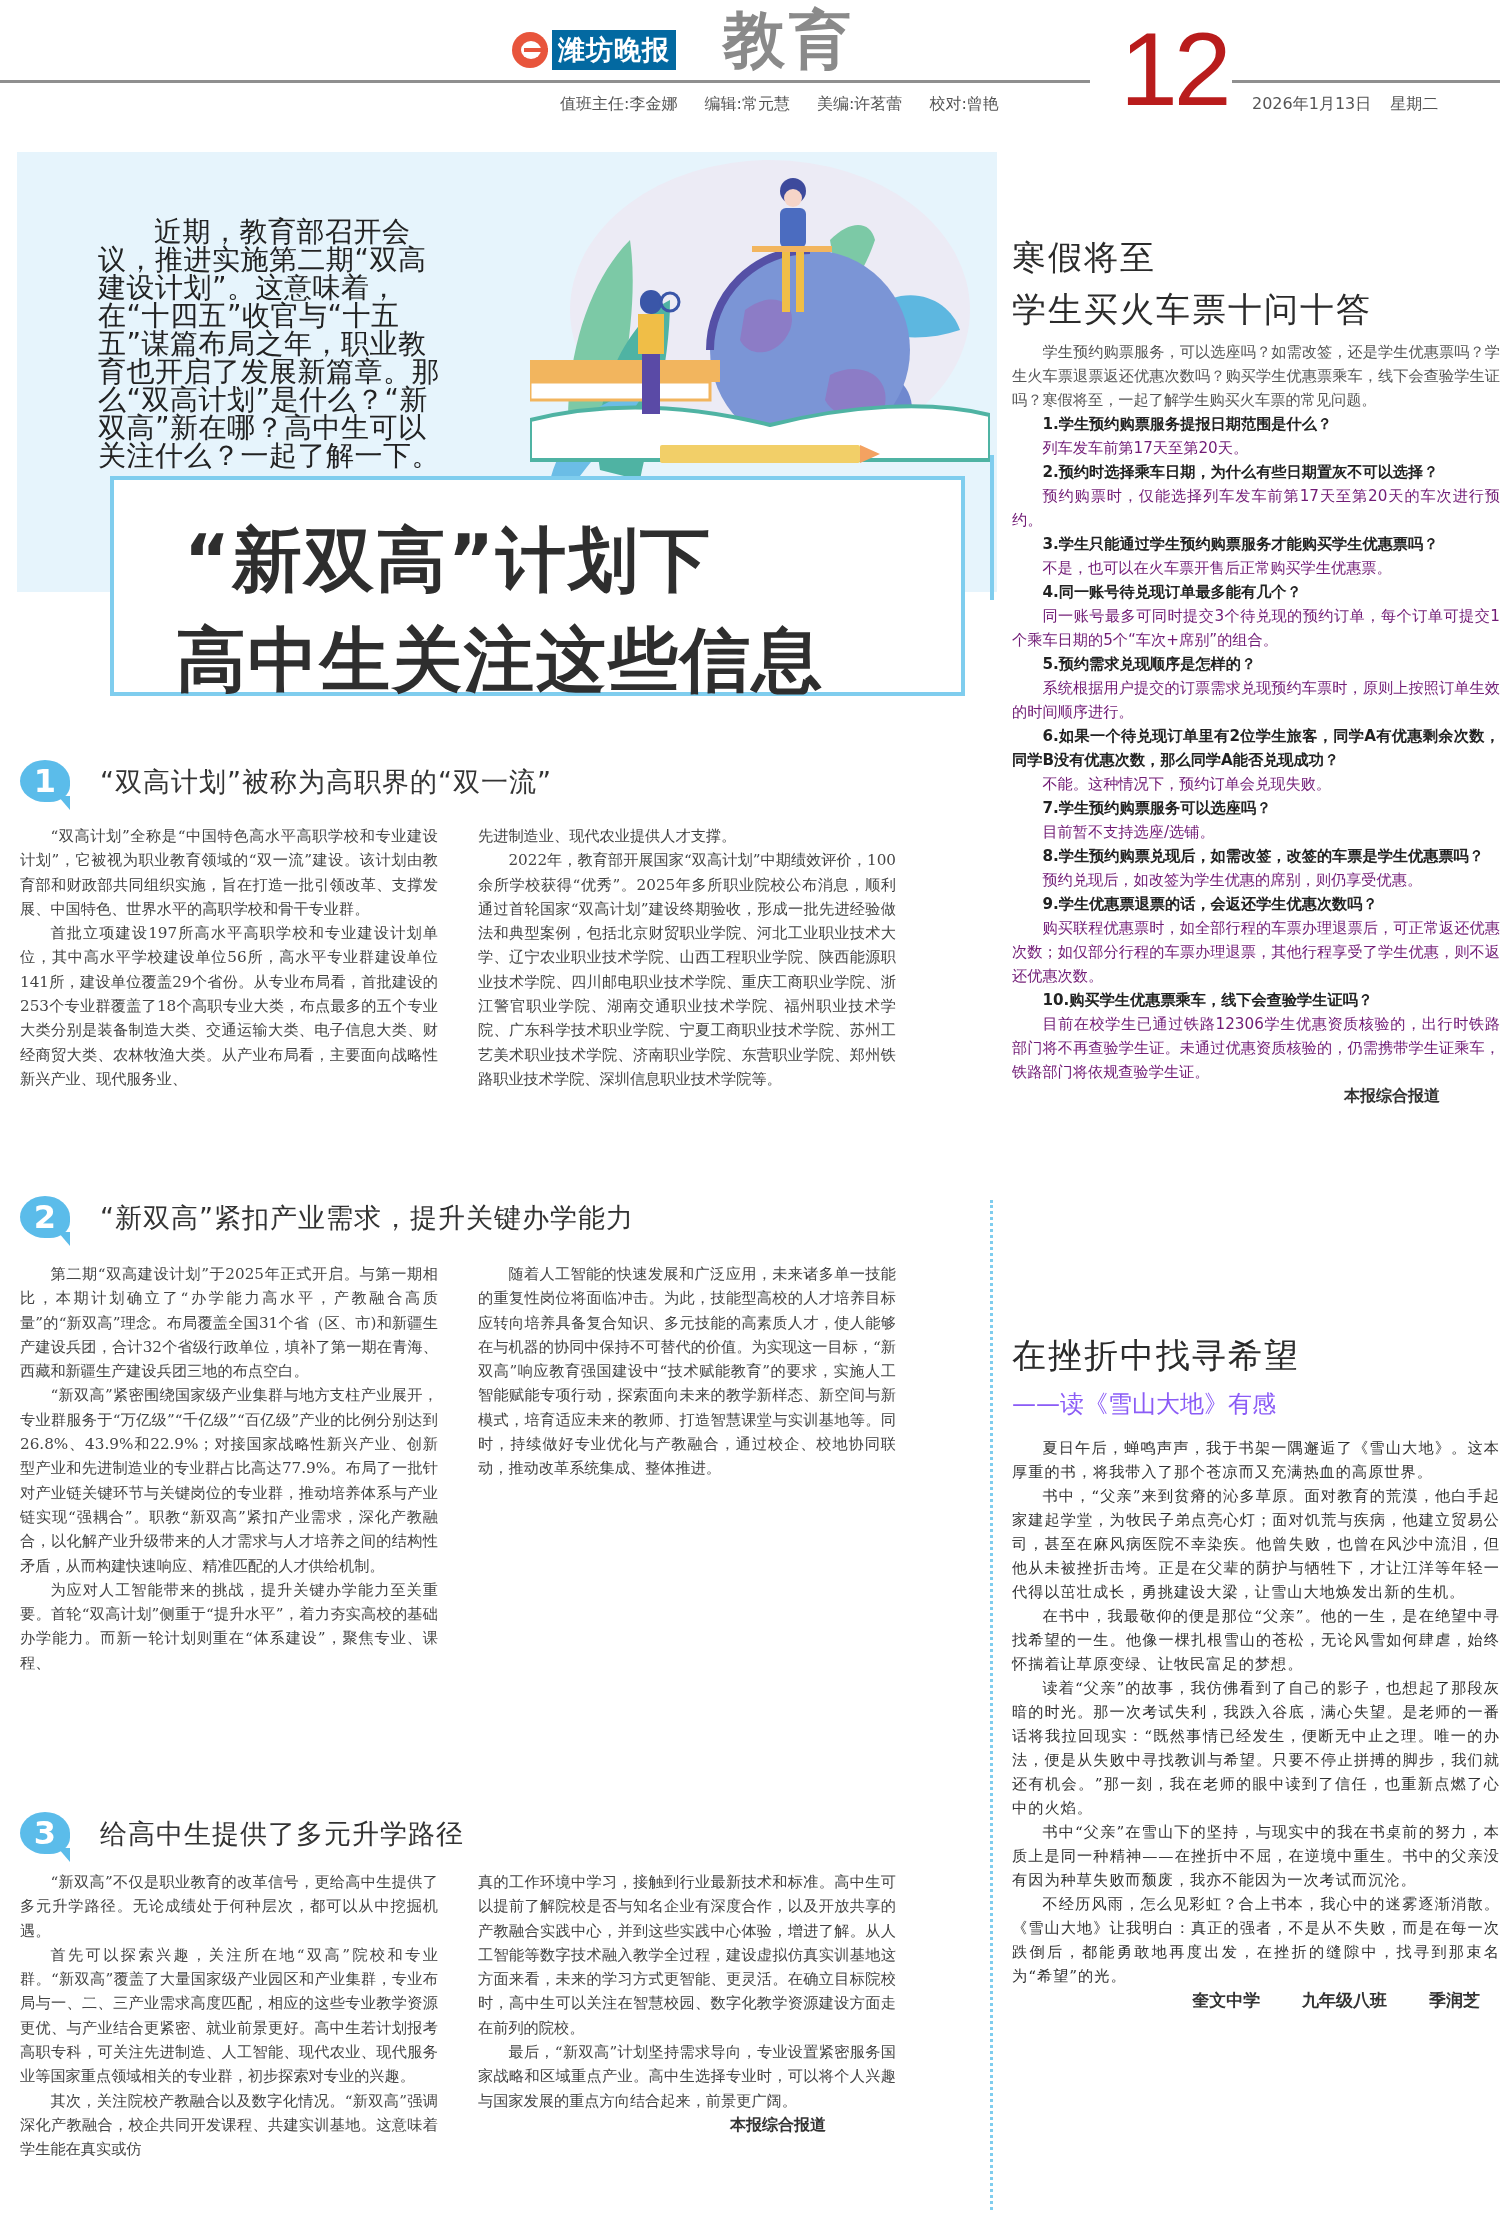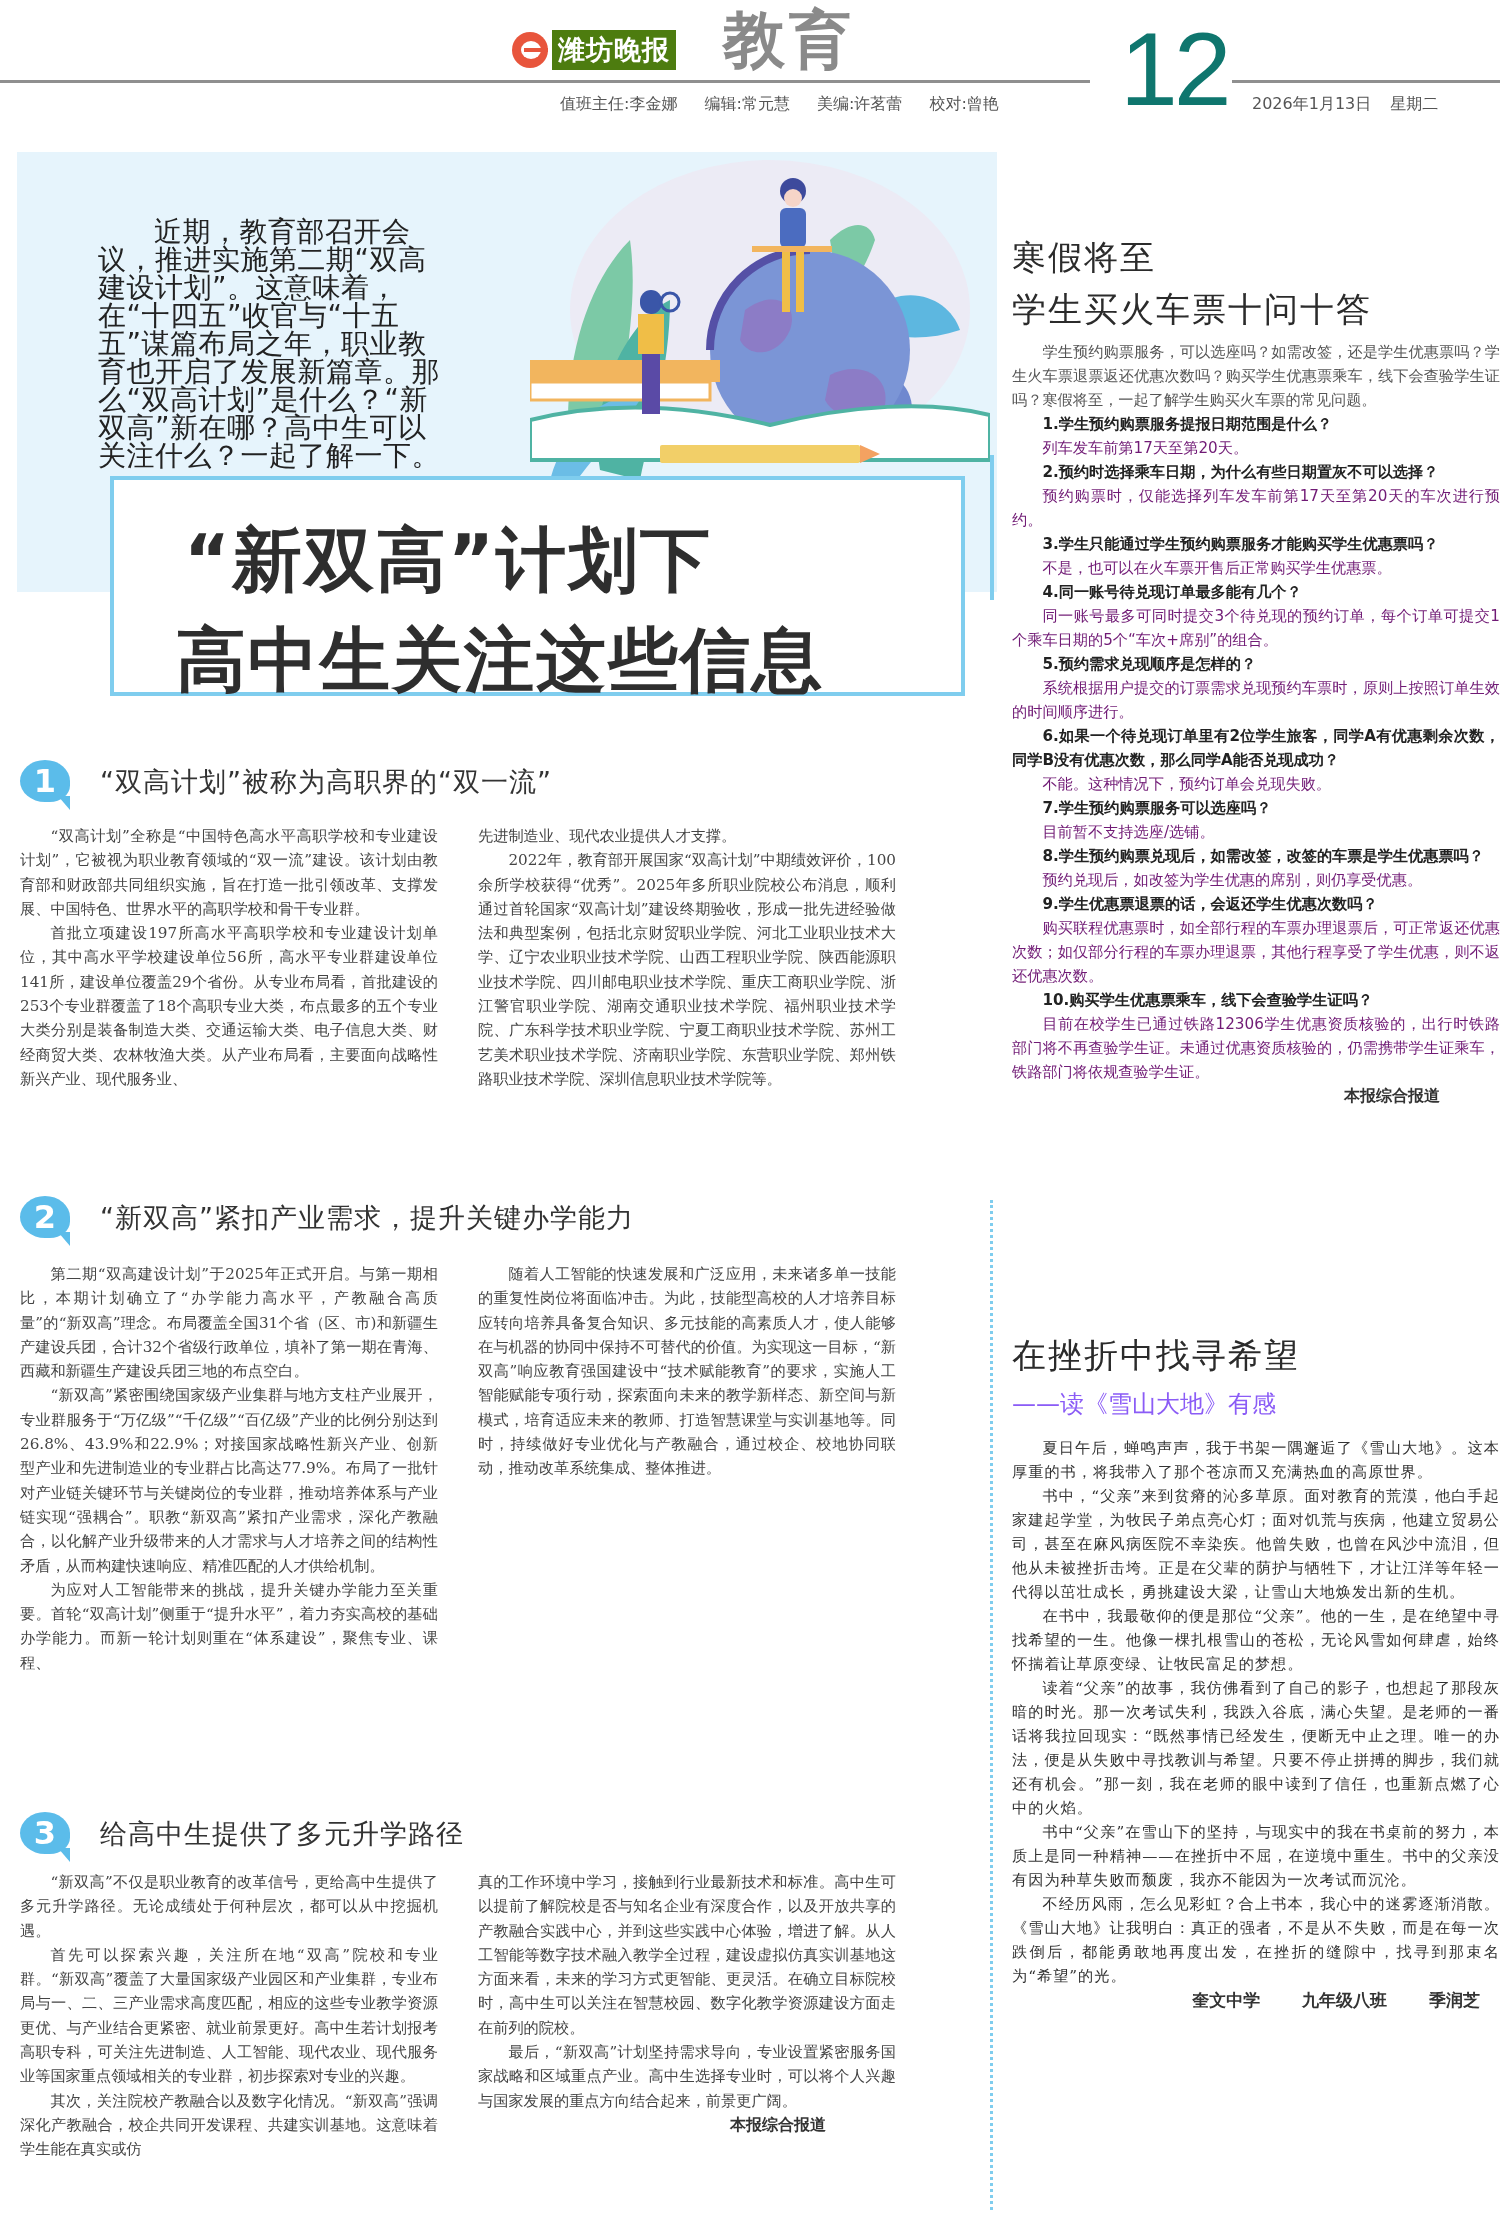--- a/index.html
+++ b/index.html
@@ -7,23 +7,23 @@
   body { font-family: "DejaVu Sans", "Liberation Sans", sans-serif; color: #333; position: relative; }
 
   
   .masthead { position: absolute; left: 0; top: 0; width: 1500px; height: 125px; }
   .mast-rule-left { position: absolute; left: 0; top: 80px; width: 1090px; height: 3px; background: #8f8f8f; }
   .mast-rule-right { position: absolute; left: 1232px; top: 80px; width: 268px; height: 3px; background: #8f8f8f; }
   .logo { position: absolute; left: 512px; top: 30px; display: flex; align-items: center; }
   .logo-mark { width: 36px; height: 36px; border-radius: 50%; background: #e8553c; position: relative; margin-right: 4px; }
   .logo-mark::before { content: ""; position: absolute; left: 9px; top: 9px; width: 20px; height: 18px; border-radius: 50%; background: #fff; }
   .logo-mark::after { content: ""; position: absolute; left: 12px; top: 16px; width: 24px; height: 4px; background: #e8553c; }
-  .logo-text { background: #4d7c0f; color: #fff; font-family: "DejaVu Serif", serif; font-weight: bold; font-size: 27px; padding: 2px 6px; letter-spacing: 1px; line-height: 36px; }
+  .logo-text { background: #0369a1; color: #fff; font-family: "DejaVu Serif", serif; font-weight: bold; font-size: 27px; padding: 2px 6px; letter-spacing: 1px; line-height: 36px; }
   .section-name { position: absolute; left: 723px; top: 4px; font-size: 62px; font-weight: bold; color: #8a8a8a; letter-spacing: 4px; line-height: 72px; }
-  .page-number { position: absolute; left: 1120px; top: 14px; font-family: "Liberation Sans", sans-serif; font-size: 104px; color: #0f766e; line-height: 110px; letter-spacing: -4px; }
+  .page-number { position: absolute; left: 1120px; top: 14px; font-family: "Liberation Sans", sans-serif; font-size: 104px; color: #b91c1c; line-height: 110px; letter-spacing: -4px; }
   .staff-line { position: absolute; left: 560px; top: 94px; font-size: 16px; color: #555; word-spacing: 6px; }
   .staff-line span { margin-right: 16px; }
   .date-line { position: absolute; left: 1252px; top: 94px; font-size: 16px; color: #555; }
   .date-line span { margin-right: 14px; }
 
   
   .hero-bg { position: absolute; left: 17px; top: 152px; width: 980px; height: 440px; background: #e6f4fc; }
   .hero-intro { position: absolute; left: 98px; top: 218px; width: 352px; font-size: 28px; line-height: 28px; color: #222; text-indent: 2em; letter-spacing: 0.5px; }
   .hero-illustration { position: absolute; left: 530px; top: 160px; width: 460px; height: 340px; }
   .headline-box { position: absolute; left: 110px; top: 476px; width: 855px; height: 220px; border: 4px solid #7fcdee; background: #fff; }

